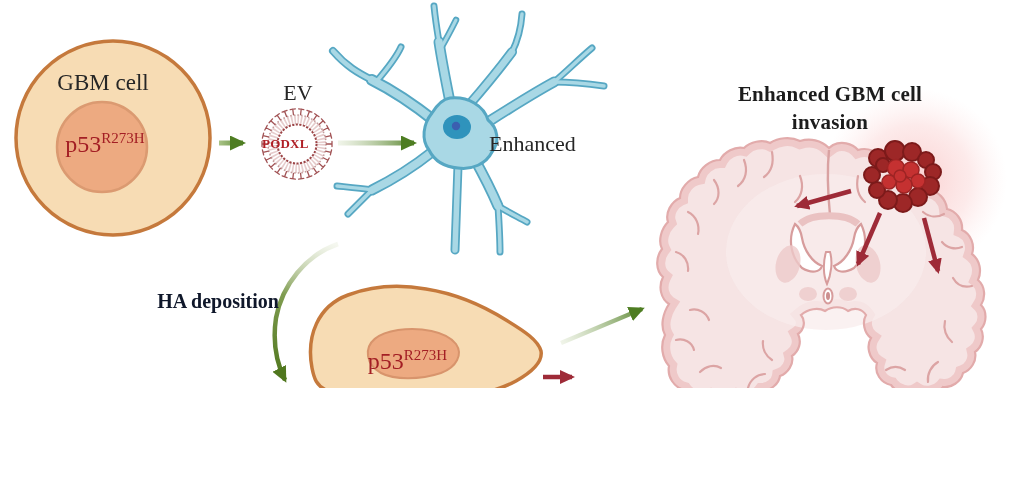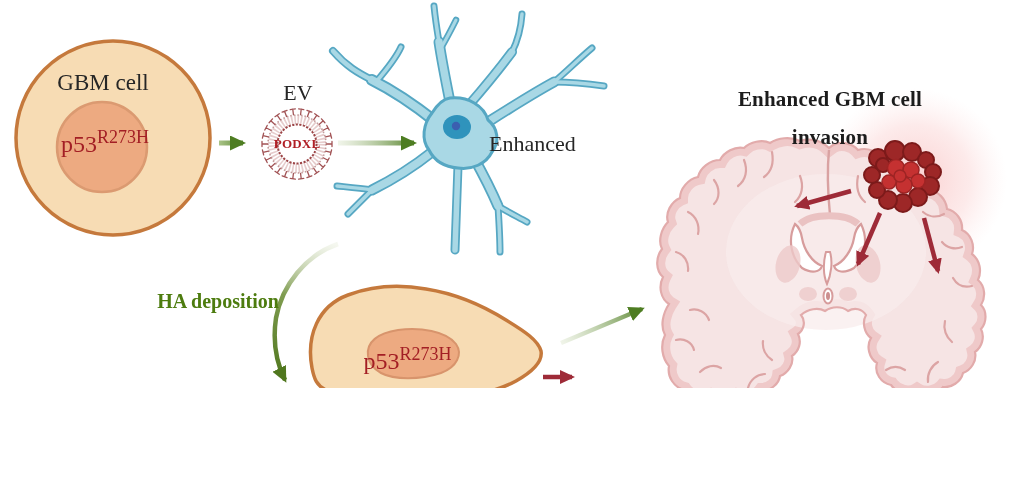--- a/index.html
+++ b/index.html
@@ -5,29 +5,29 @@
   html,body{margin:0;padding:0;background:#fff;}
   .canvas{position:relative;width:1024px;height:388px;background:#ffffff;overflow:hidden;
           font-family:Liberation Serif, serif;}
   .canvas svg{position:absolute;left:0;top:0;}
   .lbl{position:absolute;white-space:nowrap;color:#262626;}
   .lbl.center{text-align:center;white-space:normal;}
   .gbm-label{left:38px;top:70px;width:130px;font-size:23px;text-align:center;}
   .ev-label{left:272px;top:71px;width:52px;font-size:22px;text-align:center;margin-top:9px;}
   .astro-label{left:489px;top:131px;font-size:22px;}
   .ha-label{left:143px;top:289px;width:150px;font-size:20px;font-weight:bold;
-            color:#4d7c0f;line-height:25px;text-align:center;}
+            color:#0f172a;line-height:25px;text-align:center;}
   .title{left:718px;top:80px;width:224px;font-size:21px;font-weight:bold;
-         color:#1c1c1c;line-height:38px;text-align:center;letter-spacing:.2px;}
+         color:#1c1c1c;line-height:28px;text-align:center;letter-spacing:.2px;}
   .p53{color:#a31e24;font-size:24px;}
-  .p53 sup{font-size:18px;vertical-align:super;line-height:0;}
+  .p53 sup{font-size:15px;vertical-align:super;line-height:0;}
   .p53-big{left:40px;top:131px;width:130px;text-align:center;}
   .p53-small{left:345px;top:348px;width:125px;text-align:center;}
   .podxl{left:262px;top:136px;width:70px;font-size:13px;font-weight:bold;
-         color:#b01f26;text-align:center;letter-spacing:.2px;}
+         color:#b01f26;text-align:left;letter-spacing:.2px;}
 </style>
 </head>
 <body>
 
 <div class="canvas">
 
 <svg width="1024" height="504" viewBox="0 0 1024 504">
   <defs>
     <marker id="mGreen" markerUnits="userSpaceOnUse" markerWidth="17" markerHeight="15" refX="13" refY="7.5" orient="auto">
       <path d="M0,0 L16,7.5 L0,15 Z" fill="#4e7d22"></path>

